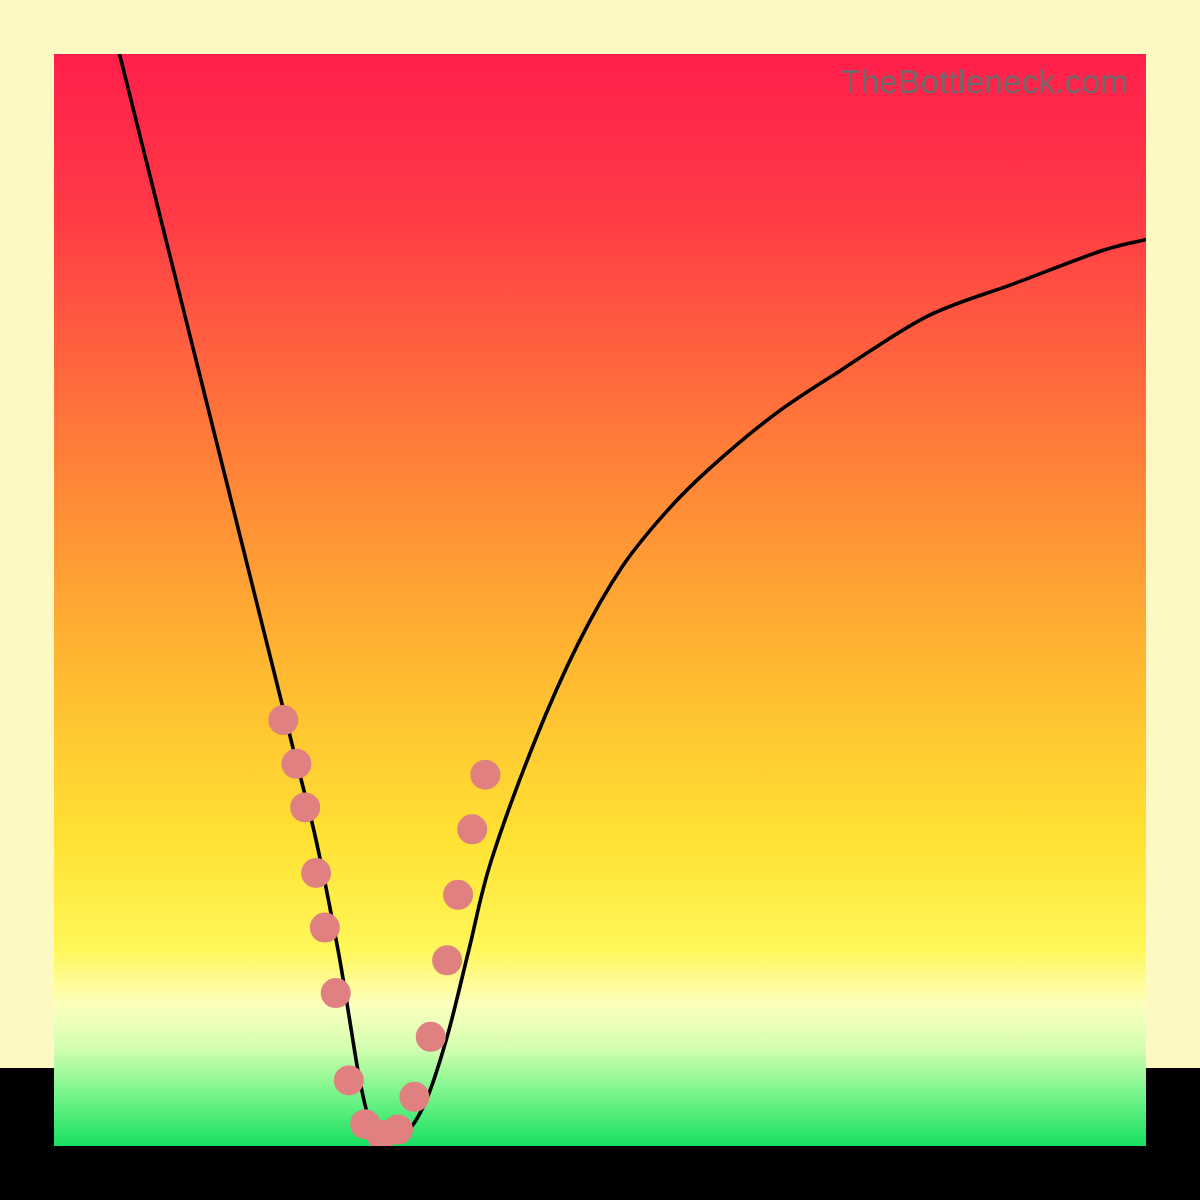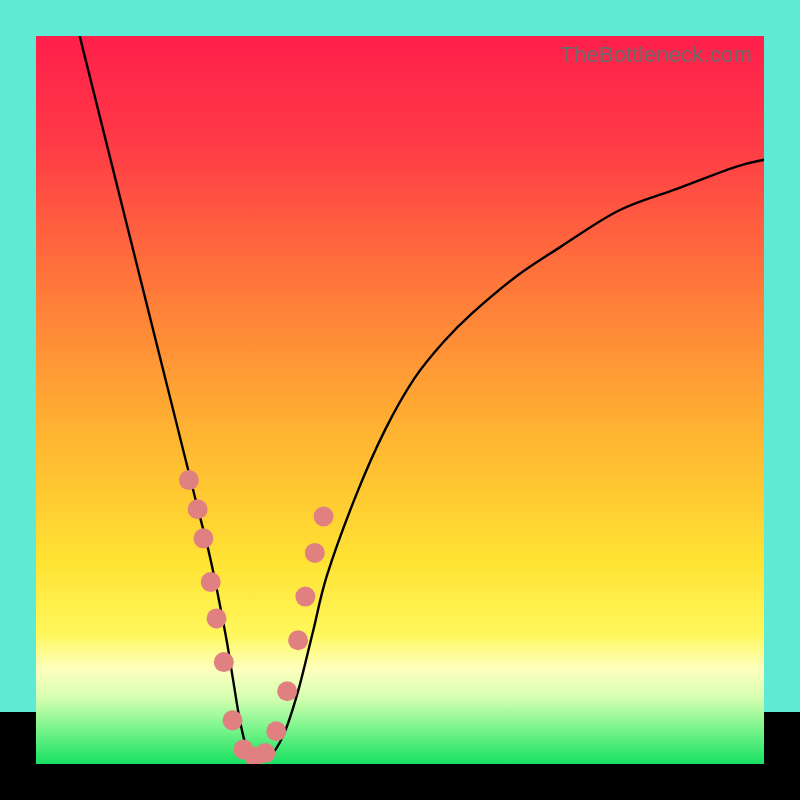--- a/index.html
+++ b/index.html
@@ -8,21 +8,21 @@
     width: 800px;
     height: 800px;
     overflow: hidden;
     background: #000;
     font-family: Arial, Helvetica, sans-serif;
   }
   .stage {
     position: relative;
     width: 800px;
     height: 712px;
-    background: #5eead4;
+    background: #fef9c3;
   }
   .plot-area {
     position: absolute;
     left: 36px;
     top: 36px;
     width: 728px;
     height: 728px;
     overflow: hidden;
   }
   .gradient {

